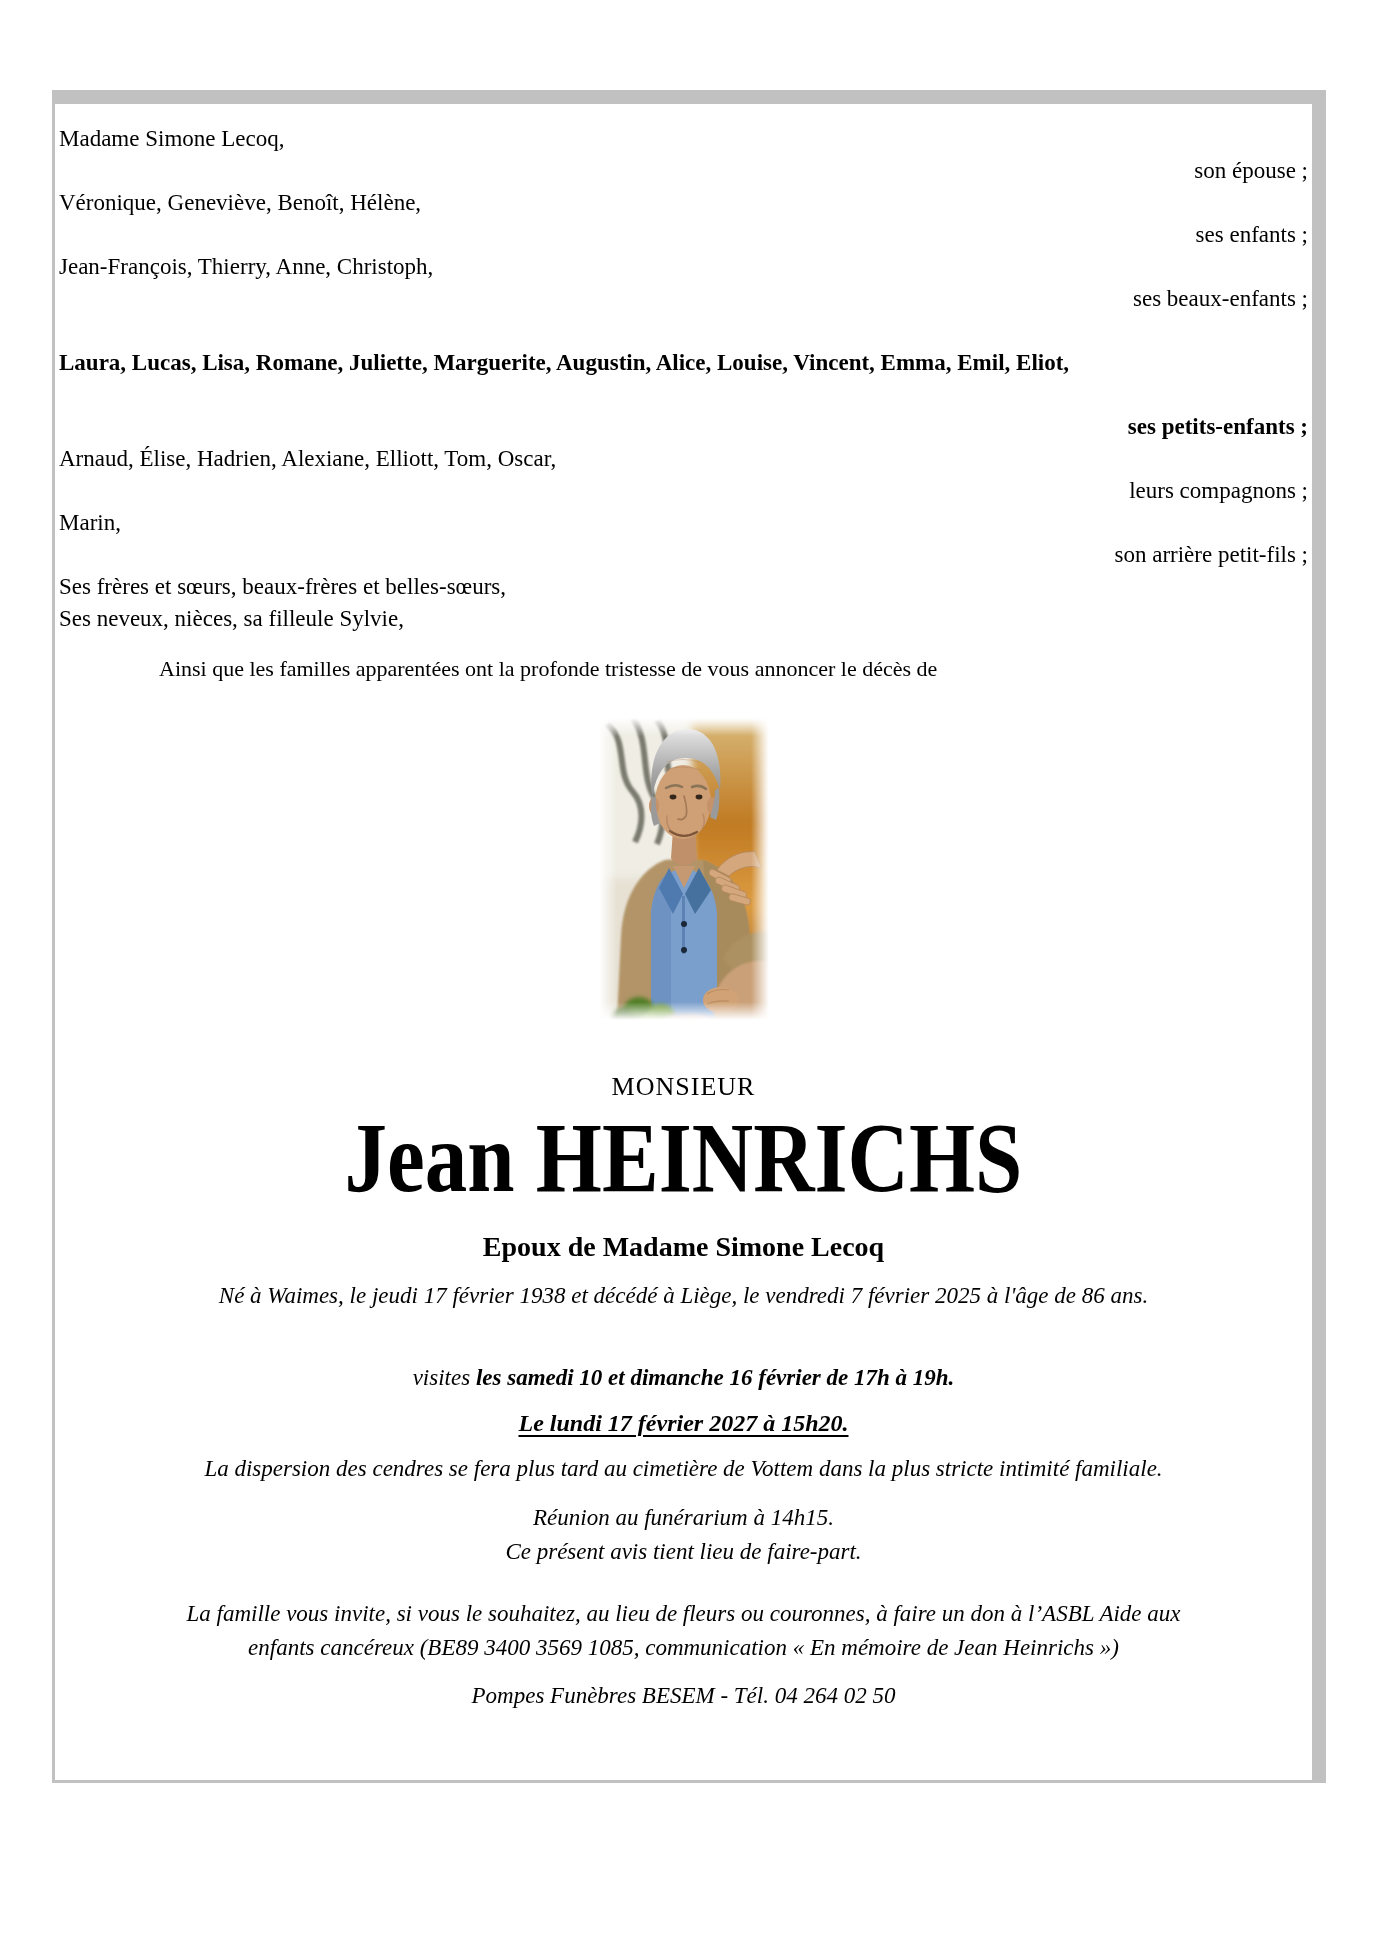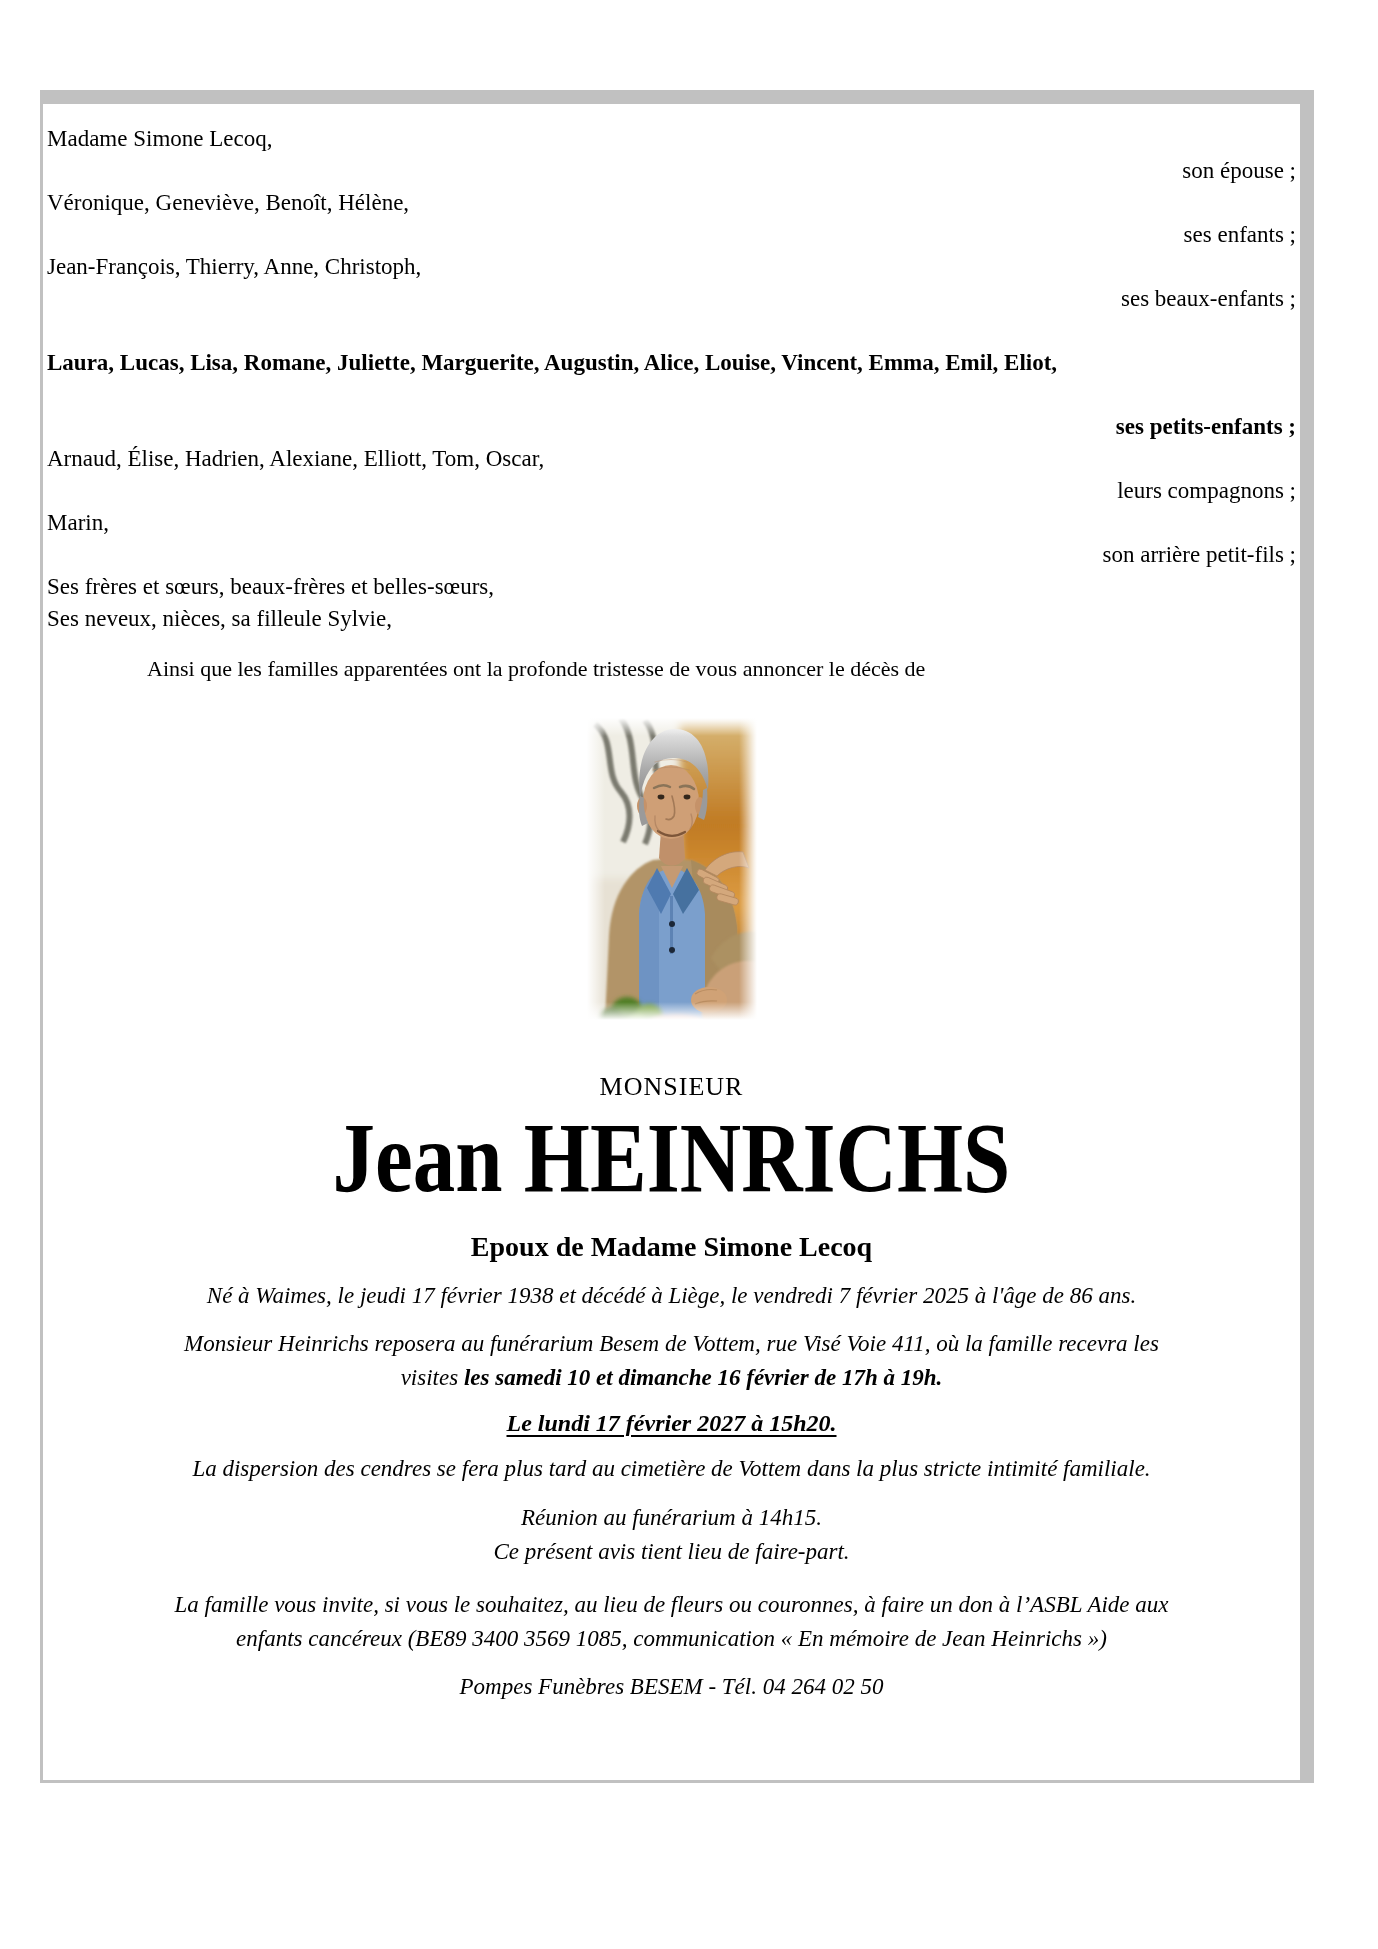--- a/index.html
+++ b/index.html
@@ -2,21 +2,21 @@
 <html><head>
 <meta charset="utf-8">
 <style>
   html,body{margin:0;padding:0;}
   body{
     width:1378px;height:1949px;background:#ffffff;position:relative;
     font-family:"Liberation Serif","DejaVu Serif",serif;color:#000;
     -webkit-font-smoothing:antialiased;
   }
   .card{
-    position:absolute;left:40px;top:90px;width:1274px;height:1693px;
+    position:absolute;left:52px;top:90px;width:1274px;height:1693px;
     box-sizing:border-box;background:#fff;
     border-style:solid;border-color:#c1c1c1;
     border-width:14px 14px 3px 3px;
   }
   .content{padding:19px 4px 0 4px;}
   .fam{font-size:23px;line-height:32px;white-space:nowrap;}
   .fam.right{text-align:right;}
   .fam.gap{margin-top:32px;font-weight:bold;}
   .announce{font-size:22px;line-height:32px;margin-top:18px;margin-left:100px;}
   .photo-wrap{margin-top:33px;text-align:center;line-height:0;}
@@ -29,21 +29,21 @@
   .spouse{margin-top:24px;text-align:center;font-size:28px;font-weight:bold;line-height:34px;}
   .line{text-align:center;font-size:23px;line-height:32px;font-style:italic;}
   .born{margin-top:16px;}
   .repose{margin-top:15px;line-height:34px;}
   .repose b{font-weight:bold;}
   .ceremony{margin-top:16px;}
   .cerdate{margin-top:12px;font-weight:bold;font-size:24px;text-decoration:underline;text-decoration-thickness:2px;text-underline-offset:4px;}
   .dispersion{margin-top:14px;}
   .meeting{margin-top:17px;}
   .notice{margin-top:2px;}
-  .donation{margin-top:20px;font-style:italic;line-height:34px;}
+  .donation{margin-top:29px;font-style:italic;line-height:34px;}
   .funeral{margin-top:15px;}
 </style>
 </head>
 <body>
 
 <div class="card" style="border-color: rgb(193, 193, 193);">
   <div class="content">
 
     <div class="fam left">Madame Simone Lecoq,</div>
     <div class="fam right">son épouse ;</div>
@@ -177,21 +177,21 @@
       </svg>
     </div>
 
     <div class="civility">MONSIEUR</div>
     <div class="big-name">Jean HEINRICHS</div>
     <div class="spouse">Epoux de Madame Simone Lecoq</div>
 
     <div class="line born">Né à Waimes, le jeudi 17 février 1938 et décédé à Liège, le vendredi 7 février 2025 à l'âge de 86 ans.</div>
 
     <div class="line repose">
-      <span>Monsieur Heinrichs reposera au funérarium Besem de Vottem, rue Visé Voie 411, où la famille recevra les</span><br>
+      <br>
       <span>visites </span><b>les samedi 10 et dimanche 16 février de 17h à 19h.</b>
     </div>
 
     <div class="line cerdate">Le lundi 17 février 2027 à 15h20.</div>
     <div class="line dispersion">La dispersion des cendres se fera plus tard au cimetière de Vottem dans la plus stricte intimité familiale.</div>
     <div class="line meeting">Réunion au funérarium à 14h15.</div>
     <div class="line notice">Ce présent avis tient lieu de faire-part.</div>
 
     <div class="line donation">
       <span>La famille vous invite, si vous le souhaitez, au lieu de fleurs ou couronnes, à faire un don à l’ASBL Aide aux</span><br>

